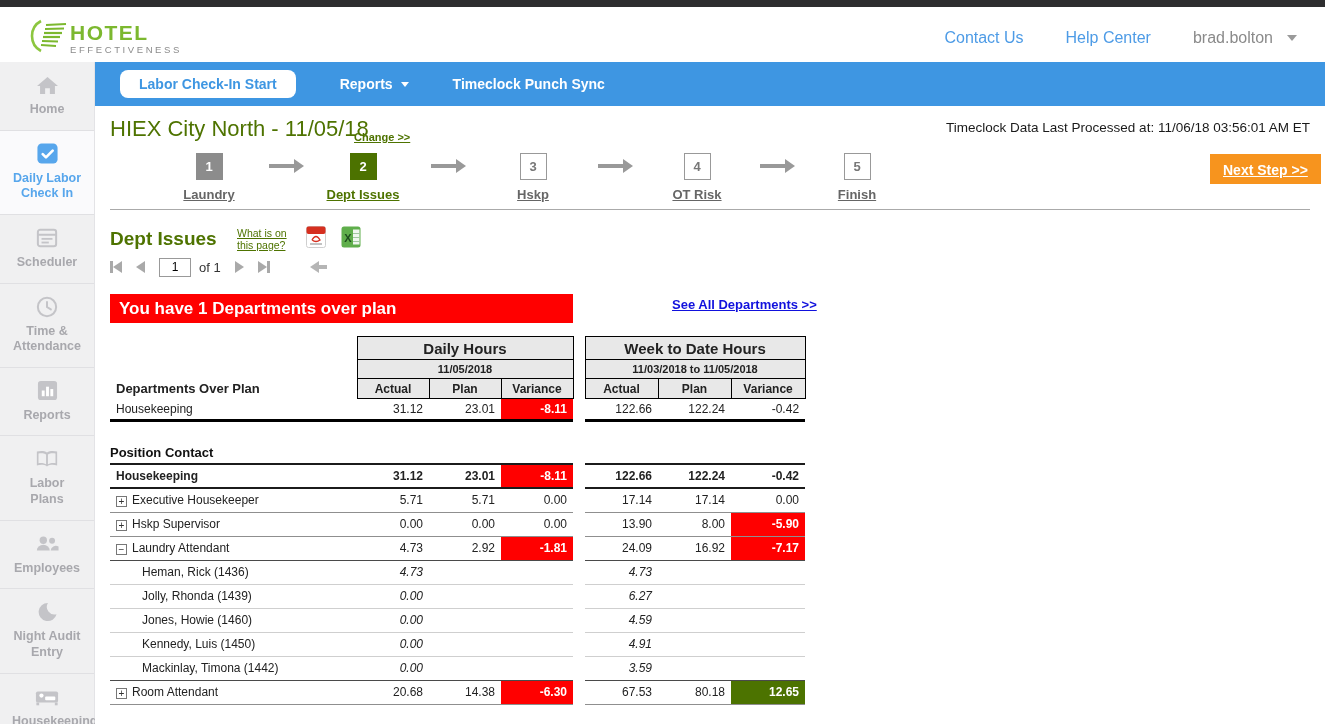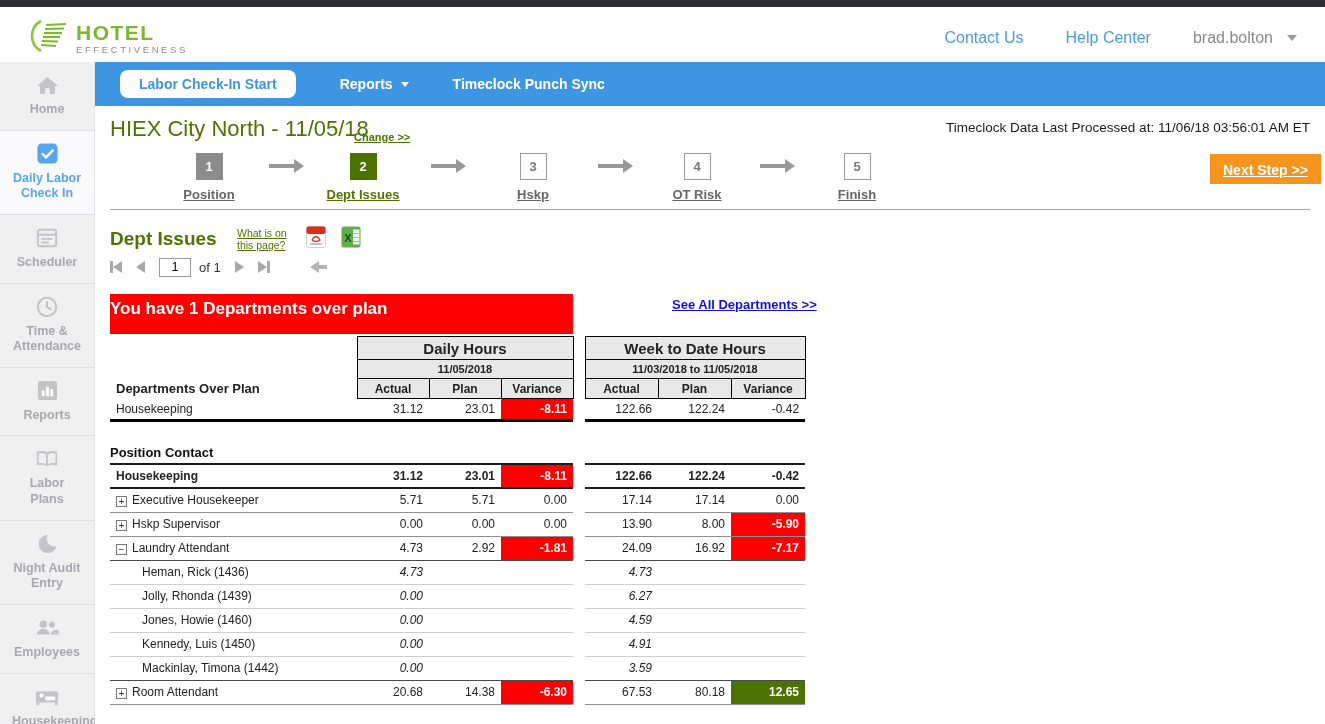--- a/index.html
+++ b/index.html
@@ -4,21 +4,21 @@
 <style>
   * { box-sizing: border-box; }
   html,body { margin:0; padding:0; }
   body {
     width:1325px; height:724px; position:relative; overflow:hidden;
     background:#fff; font-family:"Liberation Sans", sans-serif; color:#222;
   }
   
   .topbar { position:absolute; top:0; left:0; right:0; height:7px; background:#2d2d2f; }
   .appheader { position:absolute; top:7px; left:0; right:0; height:55px; background:#fff; }
-  .logo { position:absolute; left:26px; top:9px; display:flex; align-items:center; gap:6px; }
+  .logo { position:absolute; left:26px; top:9px; display:flex; align-items:center; }
   .logo-text { line-height:1; }
   .logo-t1 { font-size:21px; font-weight:bold; color:#7CB82F; letter-spacing:1.5px; }
   .logo-t2 { font-size:9.5px; color:#8b8b8b; letter-spacing:2.6px; margin-top:2px; }
   .header-links { position:absolute; right:28px; top:22px; display:flex; gap:42px; align-items:center; }
   .hlink { color:#4D9BE6; font-size:16px; cursor:pointer; }
   .user-menu { color:#8a8a8a; font-size:16px; display:flex; align-items:center; gap:14px; cursor:pointer; }
   .caret-down { width:0; height:0; border-left:5px solid transparent; border-right:5px solid transparent; border-top:6px solid #9a9a9a; display:inline-block; }
   
   .sidebar { position:absolute; left:0; top:62px; width:95px; bottom:0; background:#f0f0f1; border-right:1px solid #e3e3e6; }
   .side-item { border-bottom:1px solid #e0e0e3; padding:11px 12px 12px; text-align:center; cursor:pointer; }
@@ -57,21 +57,21 @@
   .pgbtn { display:flex; align-items:center; cursor:pointer; margin-right:14px; }
   .tri-l { width:0; height:0; border-top:6px solid transparent; border-bottom:6px solid transparent; border-right:9px solid #a9a9a9; }
   .tri-r { width:0; height:0; border-top:6px solid transparent; border-bottom:6px solid transparent; border-left:9px solid #a9a9a9; }
   .pbar { width:3px; height:12px; background:#a9a9a9; }
   .pg-input { width:32px; height:19px; border:1px solid #999; font-size:12px; text-align:center; margin-right:8px; font-family:"Liberation Sans",sans-serif; }
   .pg-of { font-size:13px; color:#333; margin-right:14px; }
   .pg-back { margin-left:26px; display:flex; align-items:center; cursor:pointer; }
   .pg-back .stem { width:8px; height:4px; background:#b5b5b5; }
   .pg-back .tri-l { border-right-color:#b5b5b5; }
   
-  .banner { position:absolute; left:15px; top:188px; width:463px; height:40px; background:#FF0000; color:#fff; font-weight:bold; font-size:17px; line-height:29px; }
+  .banner { position:absolute; left:15px; top:188px; width:463px; height:29px; background:#FF0000; color:#fff; font-weight:bold; font-size:17px; line-height:29px; padding-left:9px; }
   .see-all { position:absolute; left:577px; top:191px; font-size:13px; font-weight:bold; color:#1111DD; text-decoration:underline; cursor:pointer; }
   
   table { border-collapse:collapse; table-layout:fixed; width:695px; font-size:12px; }
   td { padding:0 6px; overflow:hidden; white-space:nowrap; }
   .overview { position:absolute; left:15px; top:230px; }
   .plain { border:none; }
   .gap { border:none !important; background:#fff !important; padding:0; }
   .group { border:1px solid #000; background:#E8E8E8; text-align:center; font-weight:bold; font-size:15px; height:23px; }
   .datehdr { border:1px solid #000; background:#E8E8E8; text-align:center; font-weight:bold; font-size:11px; height:19px; }
   .colh { border:1px solid #000; background:#E8E8E8; text-align:center; font-weight:bold; font-size:12px; height:20px; }
@@ -176,36 +176,36 @@
     <div class="side-item">
       <div class="side-icon">
         <svg width="24" height="20" viewBox="0 0 26 20">
           <path fill="#c4c4c8" d="M13 3 C10 1 6 1 2 2 V17 C6 16 10 16 13 18 C16 16 20 16 24 17 V2 C20 1 16 1 13 3 Z M12 15.6 C9.4 14.3 6.3 14.1 3.8 14.5 V4 C6.6 3.4 10 3.6 12 5 Z M22.2 14.5 C19.7 14.1 16.6 14.3 14 15.6 V5 C16 3.6 19.4 3.4 22.2 4 Z"></path>
         </svg>
       </div>
       <div class="side-lbl">Labor Plans</div>
     </div>
     <div class="side-item">
       <div class="side-icon">
-        <svg width="20" height="20" viewBox="0 0 22 22">
-          <path fill="#c4c4c8" d="M12 1 A10 10 0 1 0 21.5 13.5 A8.5 8.5 0 0 1 12 1 Z"></path>
-        </svg>
-      </div>
-      <div class="side-lbl">Night Audit<br>Entry</div>
-    </div>
-    <div class="side-item">
-      <div class="side-icon">
         <svg width="24" height="18" viewBox="0 0 26 18">
           <circle cx="9" cy="5" r="4" fill="#c4c4c8"></circle>
           <circle cx="18.5" cy="5.5" r="3.2" fill="#c4c4c8"></circle>
           <path d="M2 16 a7 6.2 0 0 1 14 0 z" fill="#c4c4c8"></path>
           <path d="M17 16 a5.6 5 0 0 1 8.5 -4.2 l0 4.2 z" fill="#c4c4c8"></path>
         </svg>
       </div>
       <div class="side-lbl">Employees</div>
+    </div>
+    <div class="side-item">
+      <div class="side-icon">
+        <svg width="20" height="20" viewBox="0 0 22 22">
+          <path fill="#c4c4c8" d="M12 1 A10 10 0 1 0 21.5 13.5 A8.5 8.5 0 0 1 12 1 Z"></path>
+        </svg>
+      </div>
+      <div class="side-lbl">Night Audit<br>Entry</div>
     </div>
     <div class="side-item">
       <div class="side-icon">
         <svg width="24" height="18" viewBox="0 0 26 18">
           <rect x="1" y="3" width="24" height="12" rx="2" fill="#c4c4c8"></rect>
           <circle cx="7" cy="7.5" r="2.3" fill="#fff"></circle>
           <rect x="11" y="8.5" width="11" height="4" rx="1" fill="#fff"></rect>
           <rect x="1.5" y="15" width="3" height="3" fill="#c4c4c8"></rect>
           <rect x="21.5" y="15" width="3" height="3" fill="#c4c4c8"></rect>
         </svg>
@@ -227,21 +227,21 @@
     </div>
   </div>
 
 <div class="content">
   <div class="page-title">HIEX City North - 11/05/18</div>
   <span class="change-link">Change &gt;&gt;</span>
   <div class="processed">Timeclock Data Last Processed at: 11/06/18 03:56:01 AM ET</div>
   <div class="wizard">
       <div class="wstep" style="left: 54px;">
         <div class="wbox done">1</div>
-        <div class="wlbl">Position</div>
+        <div class="wlbl">Laundry</div>
       </div>
       <div class="warrow" style="left: 174px;"></div>
       <div class="wstep" style="left: 208px;">
         <div class="wbox current">2</div>
         <div class="wlbl cur">Dept Issues</div>
       </div>
       <div class="warrow" style="left: 336px;"></div>
       <div class="wstep" style="left: 378px;">
         <div class="wbox todo">3</div>
         <div class="wlbl">Hskp</div>

